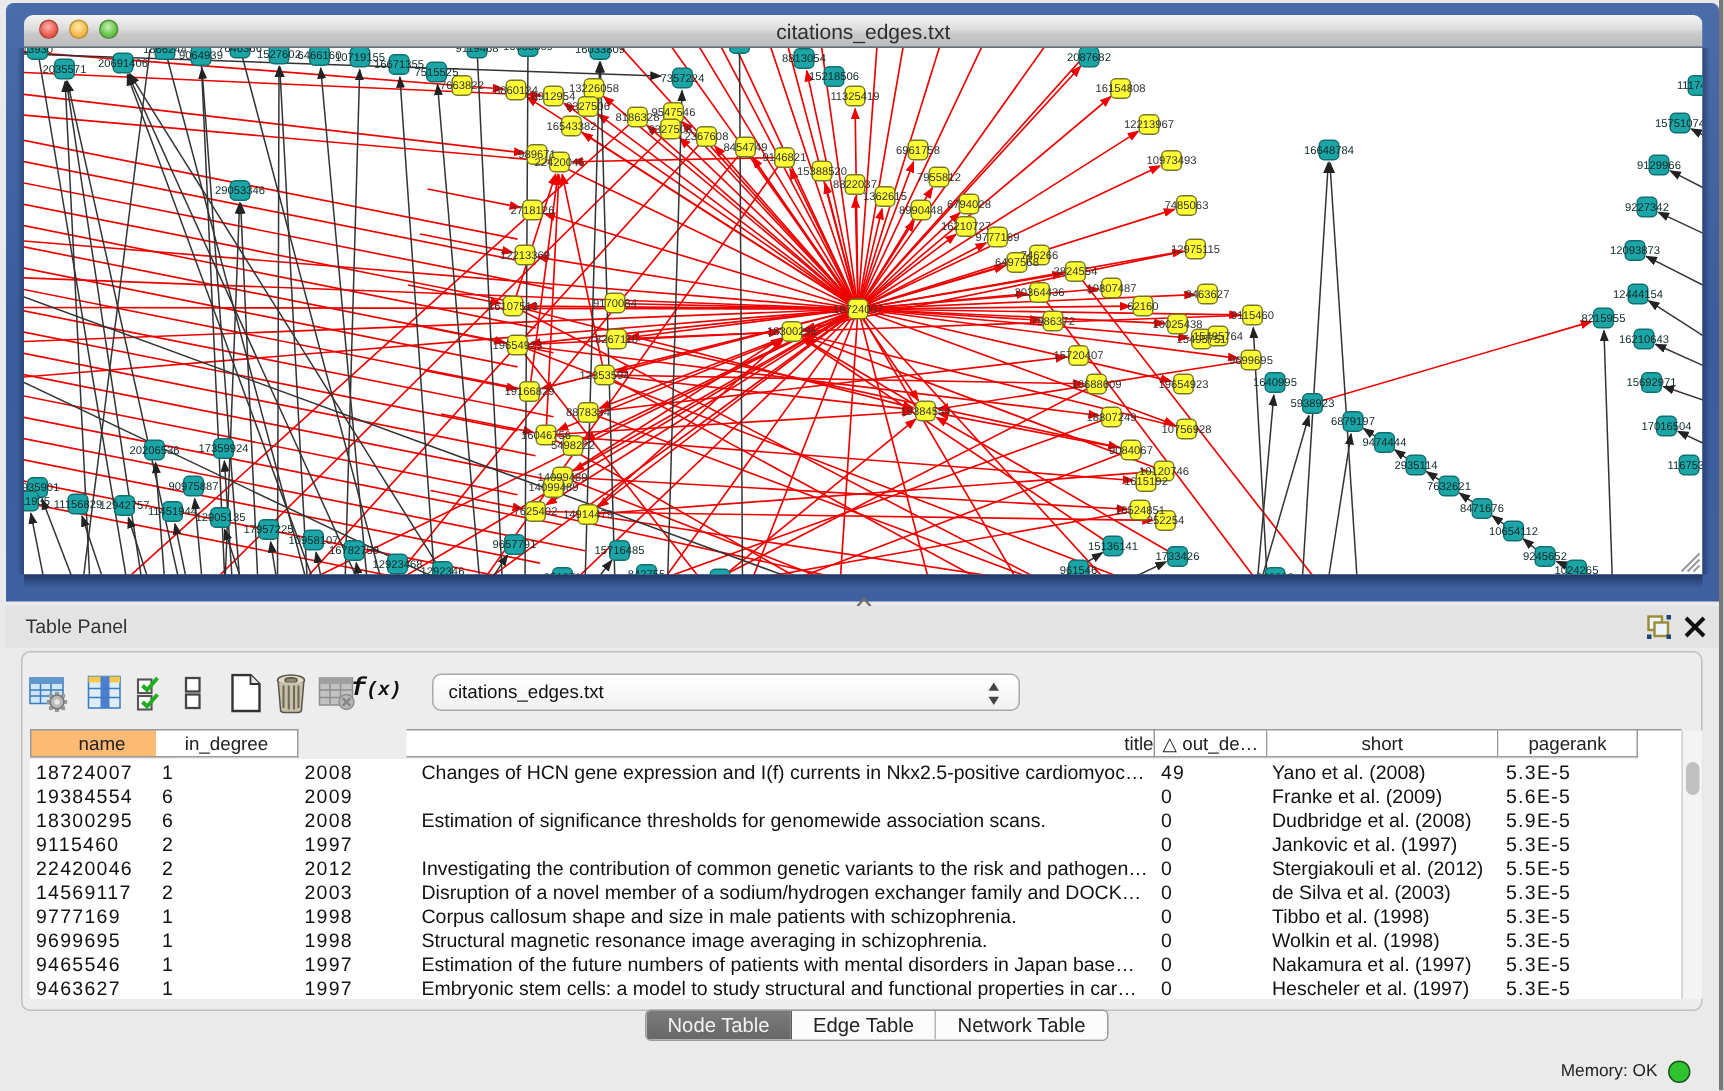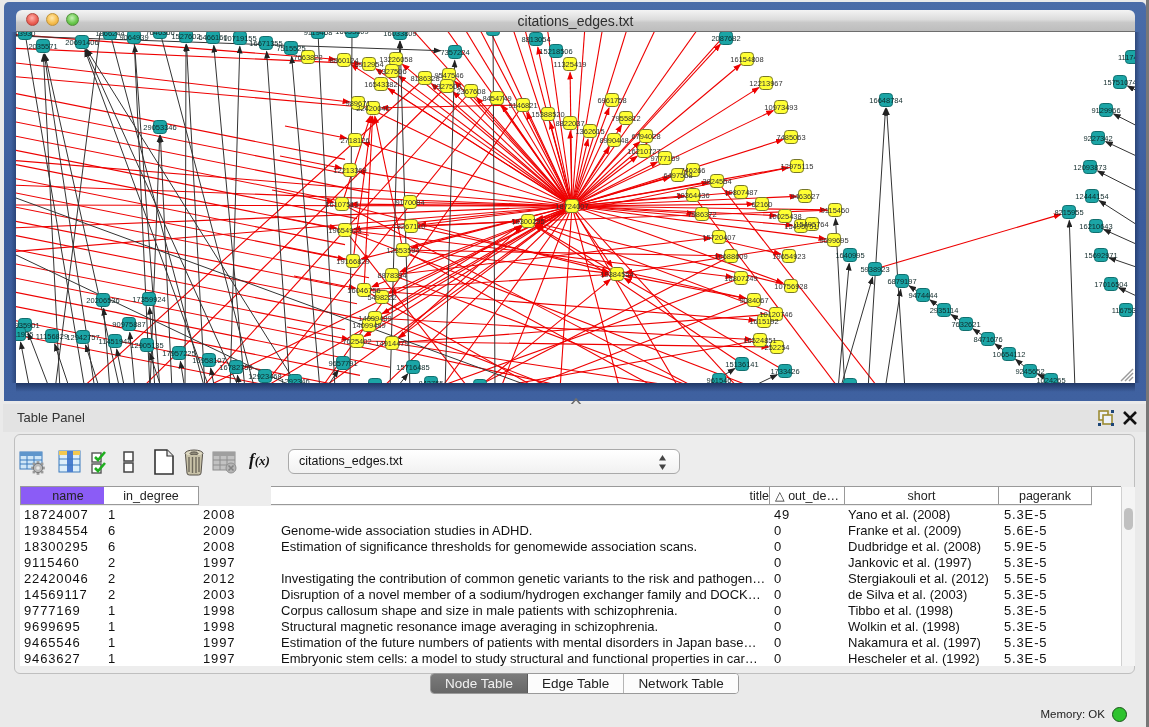--- a/index.html
+++ b/index.html
@@ -642,51 +642,51 @@
  <path d="M3.5,6 L5,24 Q5,26 7.5,26 L16.5,26 Q19,26 19,24 L20.5,6" fill="#c8c2a8" stroke="#57524a"></path>
  <path d="M7,8 v15 M10.5,8 v16 M14,8 v16 M17,8 v15" stroke="#6e695c" stroke-width="1.4"></path>
 </svg>
 <svg class="icon" style="left:212px" width="26" height="26" viewBox="0 0 26 26">
  <rect x="1" y="3" width="22" height="18" fill="#c2c2c2" stroke="#8e8e8e"></rect>
  <rect x="1" y="3" width="22" height="4" fill="#9f9f9f"></rect>
  <path d="M1,11 h22 M1,16 h22 M8,7 v14 M15,7 v14" stroke="#8e8e8e"></path>
  <circle cx="19" cy="19" r="5" fill="#b5b5b5" stroke="#909090"></circle>
  <path d="M16.5,16.5 l5,5 M21.5,16.5 l-5,5" stroke="#848484" stroke-width="1.6"></path>
 </svg>
-<div style="position:absolute;left:249px;top:450px;font-family:Liberation Serif, serif;
+<div style="position:absolute;left:234px;top:450px;font-family:Liberation Mono, monospace;
   font-style:italic;font-weight:bold;font-size:17px;color:#111;">f<span style="font-size:13px">(x)</span></div>
 <div id="combo">citations_edges.txt
   <svg style="position:absolute;right:12px;top:5px" width="9" height="15" viewBox="0 0 9 15">
   <path d="M4.5,0 L8,5.5 L1,5.5 z" fill="#444"></path>
       <path d="M4.5,15 L8,9.5 L1,9.5 z" fill="#444"></path>
     </svg>
 </div>
 
-<div class="hcell" style="left:20px;width:96px;background:#8b5cf6;border-left:1px solid #999;">name</div>
+<div class="hcell" style="left:20px;width:96px;background:#fdba74;border-left:1px solid #999;">name</div>
 <div class="hcell" style="left:104px;width:95px;">in_degree</div>
 <div class="hcell" style="left:199px;width:72px;margin-top:34px;">year</div>
 <div class="hcell" style="left:271px;width:499px;text-align:right;">title</div>
 <div class="hcell" style="left:770px;width:75px;">△ out_de…</div>
 <div class="hcell" style="left:845px;width:154px;">short</div>
 <div class="hcell" style="left:999px;width:93px;">pagerank</div>
 <div style="position:absolute;left:1092px;top:486px;width:29px;height:20px;background:#fff;border-top:1px solid #999;"></div>
 <div id="rowsbg"></div>
 <div class="trow" style="top:506px">
     <span class="num" style="left:24px">18724007</span>
     <span class="num" style="left:108px">1</span>
     <span class="num" style="left:203px">2008</span>
+    <span class="tt" style="left:281px">Changes of HCN gene expression and I(f) currents in Nkx2.5-positive cardiomyoc…</span>
     <span class="num" style="left:774px">49</span>
     <span style="left:848px">Yano et al. (2008)</span>
     <span class="num" style="left:1004px">5.3E-5</span>
   </div>
 <div class="trow" style="top:522px">
     <span class="num" style="left:24px">19384554</span>
     <span class="num" style="left:108px">6</span>
     <span class="num" style="left:203px">2009</span>
-    <span class="tt" style="left:281px">Genome-wide association studies in ADHD.</span>
     <span class="num" style="left:774px">0</span>
     <span style="left:848px">Franke et al. (2009)</span>
     <span class="num" style="left:1004px">5.6E-5</span>
   </div>
 <div class="trow" style="top:538px">
     <span class="num" style="left:24px">18300295</span>
     <span class="num" style="left:108px">6</span>
     <span class="num" style="left:203px">2008</span>
     <span class="tt" style="left:281px">Estimation of significance thresholds for genomewide association scans.</span>
     <span class="num" style="left:774px">0</span>
@@ -745,21 +745,21 @@
     <span class="num" style="left:774px">0</span>
     <span style="left:848px">Nakamura et al. (1997)</span>
     <span class="num" style="left:1004px">5.3E-5</span>
   </div>
 <div class="trow" style="top:650px">
     <span class="num" style="left:24px">9463627</span>
     <span class="num" style="left:108px">1</span>
     <span class="num" style="left:203px">1997</span>
     <span class="tt" style="left:281px">Embryonic stem cells: a model to study structural and functional properties in car…</span>
     <span class="num" style="left:774px">0</span>
-    <span style="left:848px">Hescheler et al. (1992)</span>
+    <span style="left:848px">Hescheler et al. (1997)</span>
     <span class="num" style="left:1004px">5.3E-5</span>
   </div>
 <div id="vsb">
     <div class="th"></div>
   </div>
 <div id="tabs">
  <div class="tab sel">Node Table</div>
  <div class="tab">Edge Table</div>
  <div class="tab" style="border-right:none">Network Table</div>
 </div>

